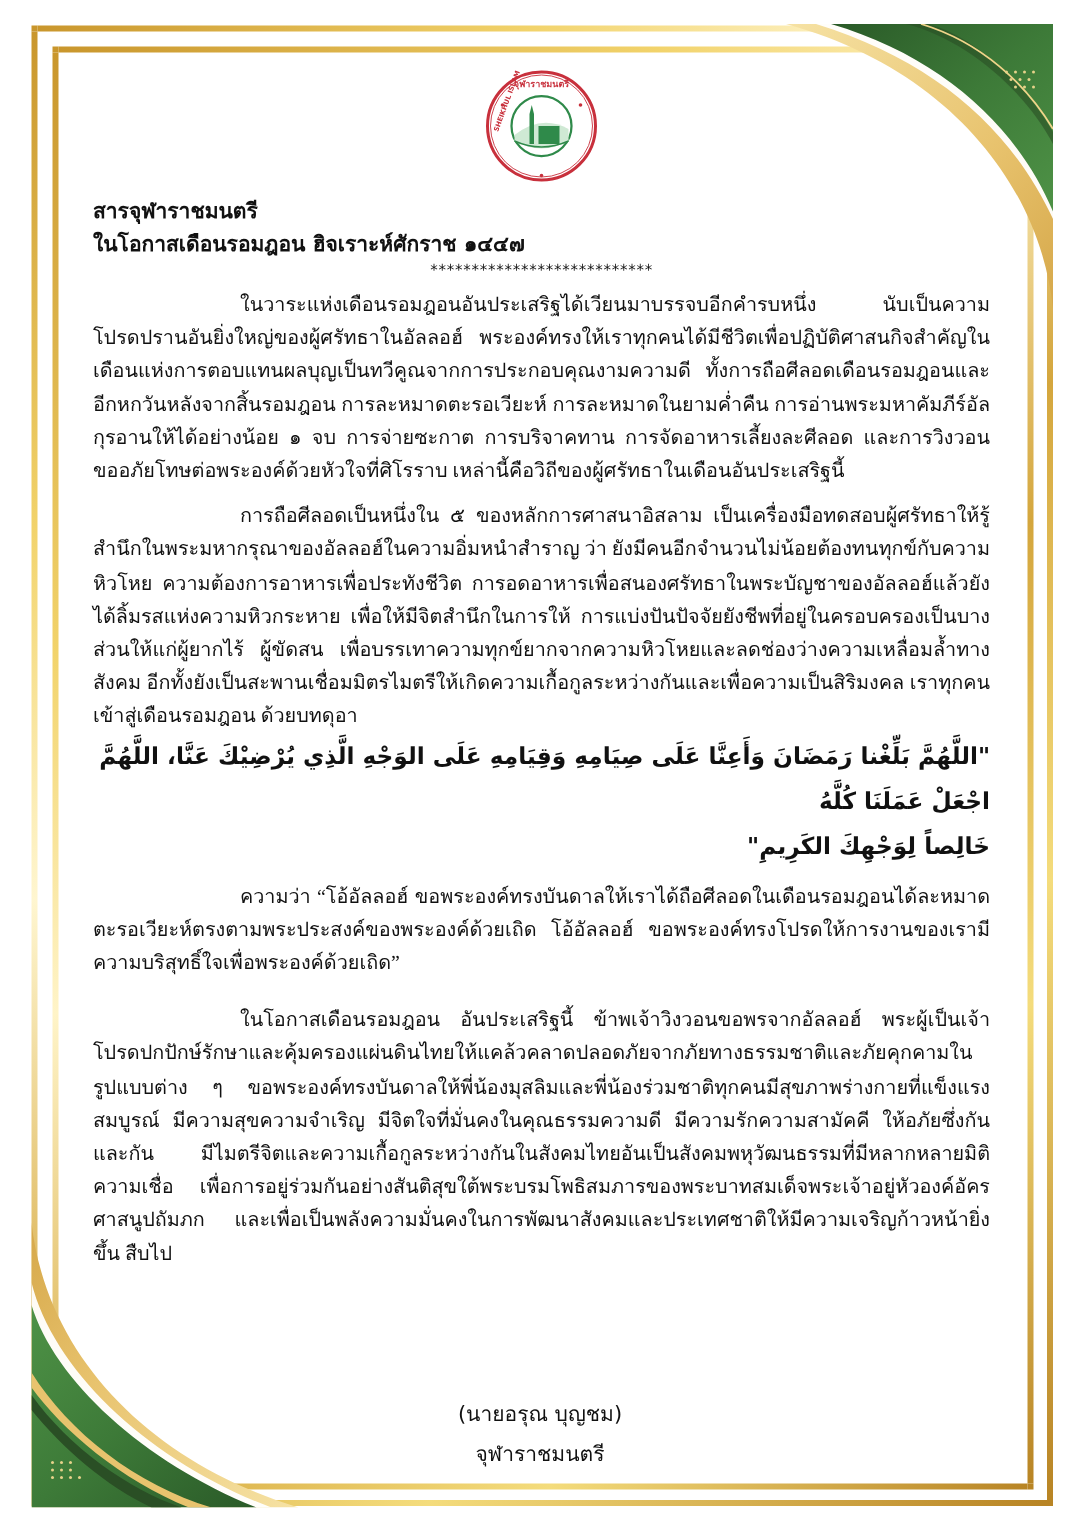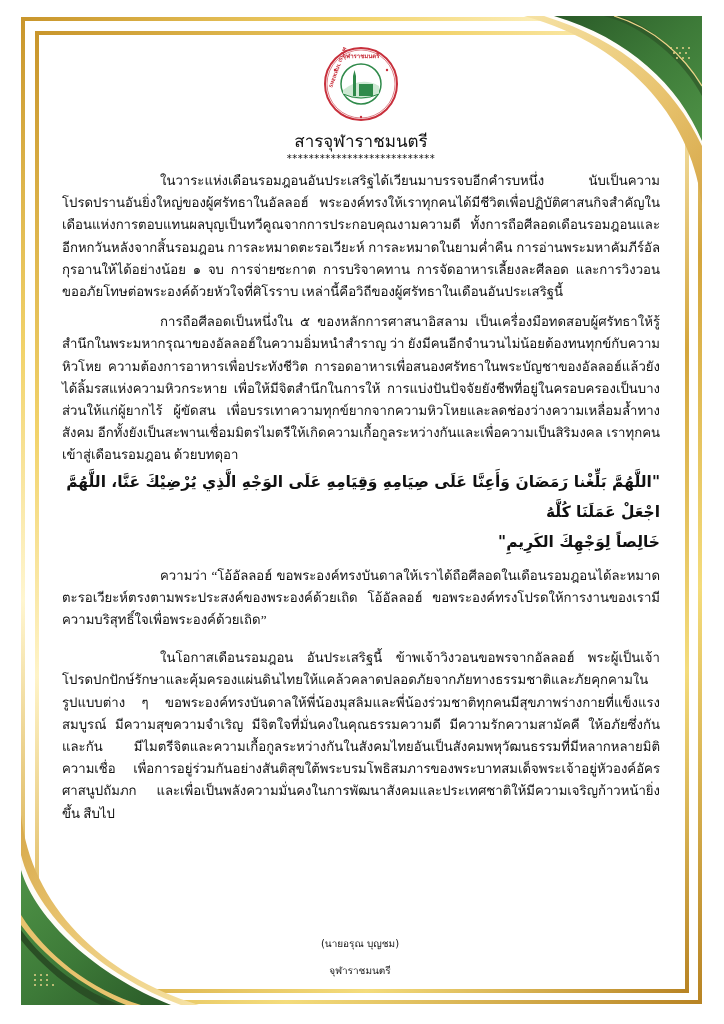--- a/index.html
+++ b/index.html
@@ -24,33 +24,33 @@
   .corner-bl { left: 21px; bottom: 19px; width: 178px; height: 190px; }
 
   .logo {
     position: absolute; left: 323px; top: 46px; width: 76px; height: 76px;
   }
 
   .content {
     position: absolute; left: 62px; top: 130px; width: 598px;
     font-size: 13.2px; line-height: 22.2px;
   }
-  .title { text-align: center; font-weight: normal; font-size: 17px; line-height: 22px; }
+  .title { font-weight: bold; font-size: 14px; line-height: 22px; }
   .stars { text-align: center; font-size: 10px; letter-spacing: 0.5px; line-height: 14px; margin-bottom: 4px; }
   .para { text-align: justify; text-align-last: left; margin: 0; font-family: Liberation Serif, serif; }
   .indent { text-indent: 98px; }
   .gap { height: 8px; }
   .arabic {
     direction: rtl; text-align: right; font-weight: bold; font-size: 15.5px; line-height: 30px;
     font-family: "DejaVu Sans", sans-serif;
     padding-right: 0;
   }
   .arabic .l2 { display: block; padding-right: 0; margin-right: 0; }
   .meaning { text-indent: 98px; }
-  .sign { position: absolute; left: 230px; top: 930px; width: 260px; text-align: center; font-size: 10px; line-height: 27px; }
+  .sign { position: absolute; left: 230px; top: 930px; width: 260px; text-align: center; font-size: 14px; line-height: 27px; }
 </style>
 </head>
 <body>
 
 <div class="frame-outer"></div>
 <div class="frame-inner"></div>
 
 <svg class="corner corner-tr" viewBox="0 0 178 190">
   <defs>
     <linearGradient id="gtr" x1="0" y1="0" x2="1" y2="1">
@@ -126,20 +126,21 @@
   <path d="M20 48 Q38 56 56 48" stroke="#2f8a4a" stroke-width="1" fill="none"></path>
   <text x="38" y="12" text-anchor="middle" font-size="6" fill="#c8303c" font-weight="bold" font-family="DejaVu Sans, sans-serif">จุฬาราชมนตรี</text>
   <circle cx="12" cy="24" r="1.2" fill="#c8303c"></circle>
     <circle cx="64" cy="24" r="1.2" fill="#c8303c"></circle>
   <circle cx="38" cy="71" r="1.2" fill="#c8303c"></circle>
   <text x="9" y="42" font-size="4.5" fill="#c8303c" font-weight="bold" font-family="DejaVu Sans, sans-serif" transform="rotate(-70 9 42)">SHEIKHUL ISLAM</text>
 </svg>
 
 <div class="content">
   <div class="title">สารจุฬาราชมนตรี</div>
+  <div class="title">ในโอกาสเดือนรอมฎอน ฮิจเราะห์ศักราช ๑๔๔๗</div>
   <div class="stars">***************************</div>
 
   <p class="para indent">ในวาระแห่งเดือนรอมฎอนอันประเสริฐได้เวียนมาบรรจบอีกคำรบหนึ่ง นับเป็นความโปรดปรานอันยิ่งใหญ่ของผู้ศรัทธาในอัลลอฮ์ พระองค์ทรงให้เราทุกคนได้มีชีวิตเพื่อปฏิบัติศาสนกิจสำคัญในเดือนแห่งการตอบแทนผลบุญเป็นทวีคูณจากการประกอบคุณงามความดี ทั้งการถือศีลอดเดือนรอมฎอนและอีกหกวันหลังจากสิ้นรอมฎอน การละหมาดตะรอเวียะห์ การละหมาดในยามค่ำคืน การอ่านพระมหาคัมภีร์อัลกุรอานให้ได้อย่างน้อย ๑ จบ การจ่ายซะกาต การบริจาคทาน การจัดอาหารเลี้ยงละศีลอด และการวิงวอนขออภัยโทษต่อพระองค์ด้วยหัวใจที่ศิโรราบ เหล่านี้คือวิถีของผู้ศรัทธาในเดือนอันประเสริฐนี้</p>
   <div class="gap"></div>
   <p class="para indent">การถือศีลอดเป็นหนึ่งใน ๕ ของหลักการศาสนาอิสลาม เป็นเครื่องมือทดสอบผู้ศรัทธาให้รู้สำนึกในพระมหากรุณาของอัลลอฮ์ในความอิ่มหนำสำราญ ว่า ยังมีคนอีกจำนวนไม่น้อยต้องทนทุกข์กับความหิวโหย ความต้องการอาหารเพื่อประทังชีวิต การอดอาหารเพื่อสนองศรัทธาในพระบัญชาของอัลลอฮ์แล้วยังได้ลิ้มรสแห่งความหิวกระหาย เพื่อให้มีจิตสำนึกในการให้ การแบ่งปันปัจจัยยังชีพที่อยู่ในครอบครองเป็นบางส่วนให้แก่ผู้ยากไร้ ผู้ขัดสน เพื่อบรรเทาความทุกข์ยากจากความหิวโหยและลดช่องว่างความเหลื่อมล้ำทางสังคม อีกทั้งยังเป็นสะพานเชื่อมมิตรไมตรีให้เกิดความเกื้อกูลระหว่างกันและเพื่อความเป็นสิริมงคล เราทุกคนเข้าสู่เดือนรอมฎอน ด้วยบทดุอา</p>
 
   <div class="arabic">
     <span>"اللَّهُمَّ بَلِّغْنا رَمَضَانَ وَأَعِنَّا عَلَى صِيَامِهِ وَقِيَامِهِ عَلَى الوَجْهِ الَّذِي يُرْضِيْكَ عَنَّا، اللَّهُمَّ اجْعَلْ عَمَلَنَا كُلَّهُ</span>
     <span class="l2">خَالِصاً لِوَجْهِكَ الكَرِيمِ"</span>
   </div>

